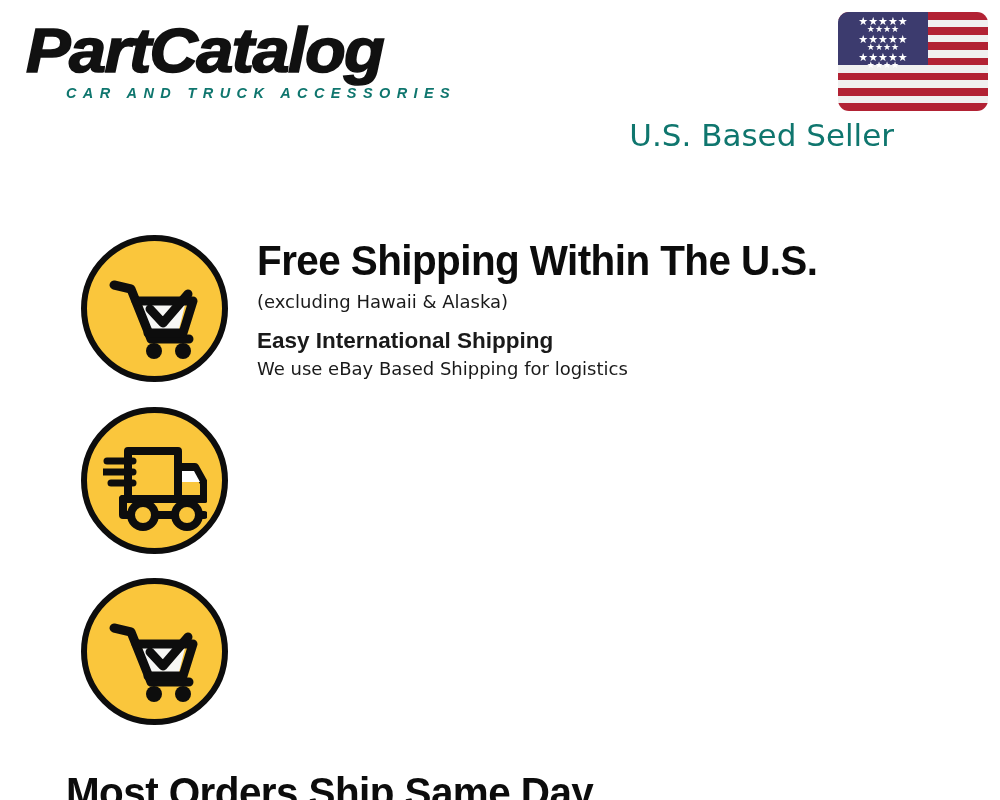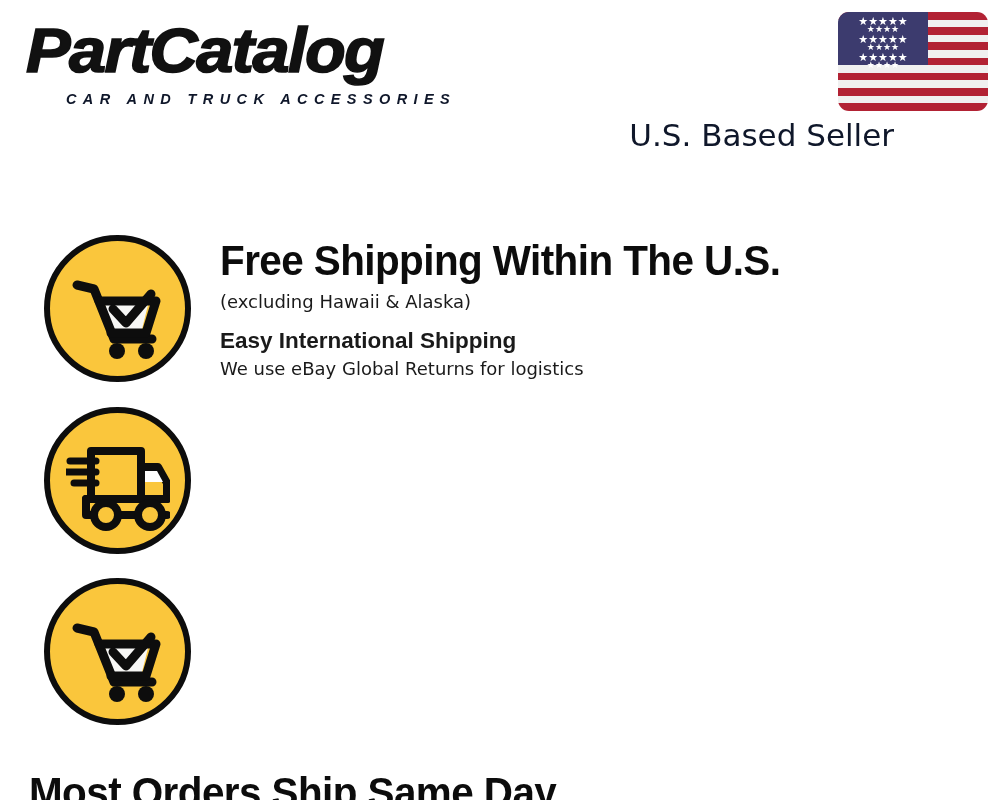--- a/index.html
+++ b/index.html
@@ -49,23 +49,23 @@
     transform-origin: left center;
     -webkit-text-stroke: 1.6px #111111;
   }
 
   #logo-tagline {
     font-family: "Liberation Sans", sans-serif;
     font-weight: 700;
     font-style: italic;
     font-size: 14.5px;
     letter-spacing: 6.4px;
-    color: #0f172a;
-    white-space: nowrap;
-    margin-top: 11px;
+    color: #0f766e;
+    white-space: nowrap;
+    margin-top: 5px;
     margin-left: 40px;
   }
 
   
   #flag {
     position: absolute;
     left: 838px;
     top: 12px;
     width: 150px;
     height: 99px;
@@ -96,39 +96,40 @@
   }
   #canton .star-row.offset { padding: 0 9px; font-size: 9px; }
 
   #flag-caption {
     position: absolute;
     right: 14px;
     top: 117px;
     font-family: "DejaVu Sans", sans-serif;
     font-size: 31px;
     font-weight: 400;
-    color: #0f172a;
+    color: #0f766e;
     letter-spacing: 0px;
     white-space: nowrap;
   }
 
   
   #features {
     position: absolute;
     top: 235px;
     left: 0;
     width: 1000px;
   }
 
   .feature {
     position: absolute;
     left: 0;
     width: 996px;
     display: flex;
     align-items: flex-start;
+    padding-left: 37px;
   }
   .feature.f0 { top: 0px; }
   .feature.f1 { top: 172px; }
   .feature.f2 { top: 343px; flex-direction: column; }
 
   .icon-wrap {
     position: relative;
     flex: 0 0 auto;
     margin-left: 44px;
     width: 147px;
@@ -241,21 +242,21 @@
 
             <circle cx="51" cy="94" r="8" fill="#0d0d0d"></circle>
             <circle cx="80" cy="94" r="8" fill="#0d0d0d"></circle>
           </svg>
         </div>
       </div>
       <div class="feature-text">
         <div class="feature-title">Free Shipping Within The U.S.</div>
         <div class="feature-sub">(excluding Hawaii &amp; Alaska)</div>
         <div class="feature-sub bold">Easy International Shipping</div>
-        <div class="feature-sub tight">We use eBay Global Returns for logistics</div>
+        <div class="feature-sub tight">We use eBay Based Shipping for logistics</div>
       </div>
     </div>
 
     <div class="feature f1 single">
       <div class="icon-wrap">
         <div class="icon-circle">
           <svg width="104" height="104" viewBox="0 0 104 104" aria-hidden="true">
 
             <line x1="4" y1="32" x2="30" y2="32" stroke="#0d0d0d" stroke-width="7" stroke-linecap="round"></line>
             <line x1="1" y1="43" x2="30" y2="43" stroke="#0d0d0d" stroke-width="7" stroke-linecap="round"></line>

